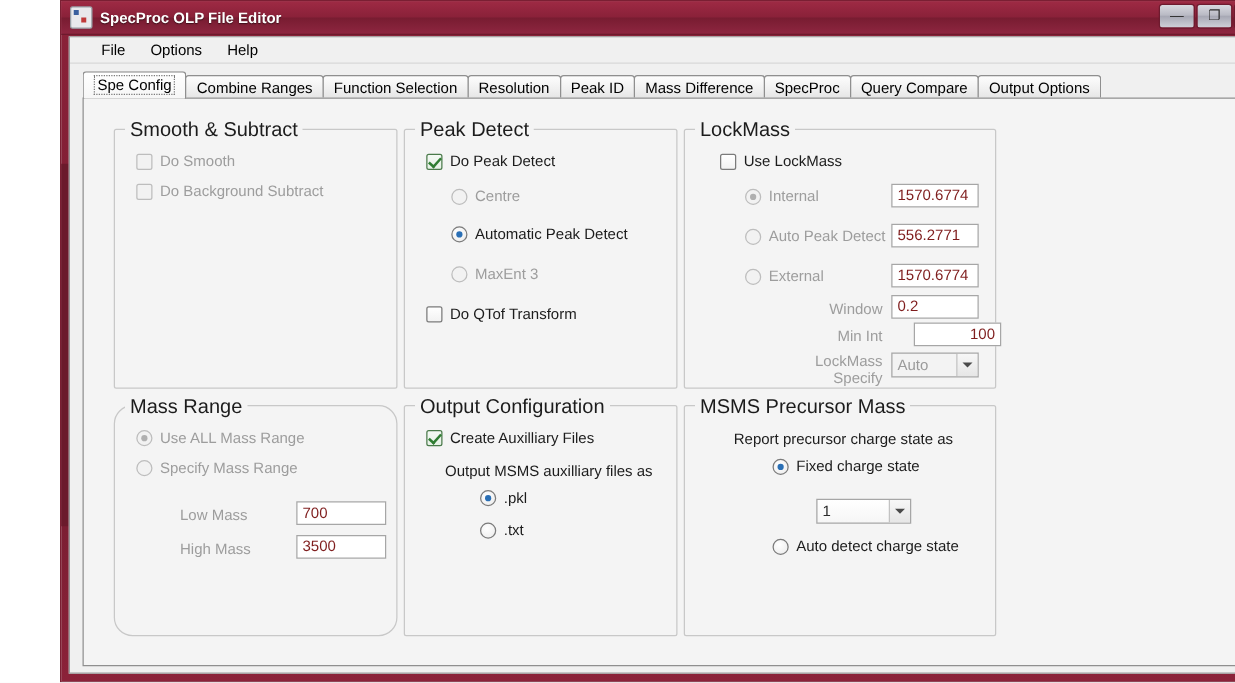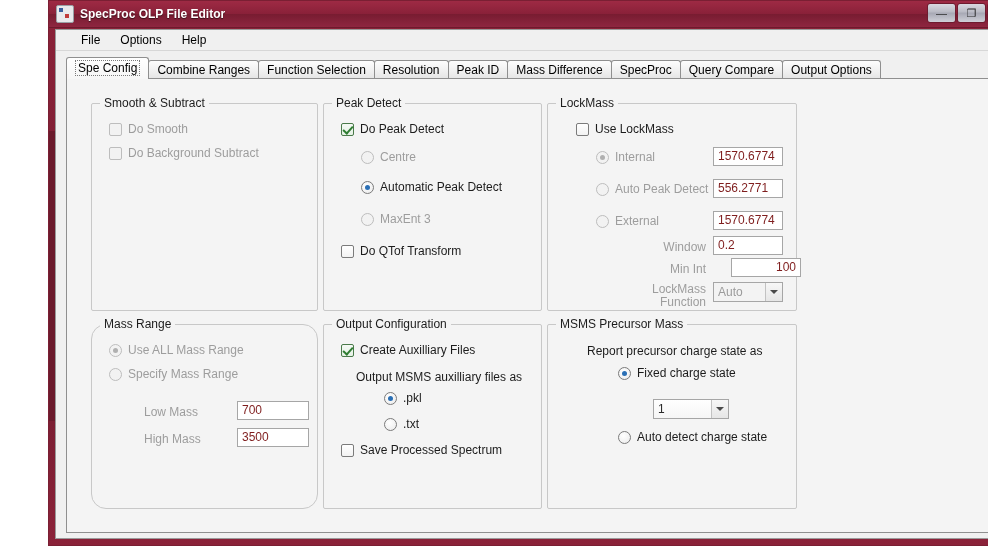--- a/index.html
+++ b/index.html
@@ -191,21 +191,21 @@
     border: 1px solid #c8c8c8;
     border-radius: 2px;
     background: transparent;
   }
   .group > .group-title {
     position: absolute;
     top: -8px;
     left: 8px;
     background: #f4f4f4;
     padding: 0 4px;
-    font-size: 12px;
+    font-size: 16px;
     color: #1c1c1c;
     white-space: nowrap;
   }
 
   
   .ctl {
     position: absolute;
     display: flex;
     align-items: center;
     gap: 6px;
@@ -470,21 +470,21 @@
           </div>
           <div class="textbox disabled" style="left:165px; top:107px; width:70px;">1570.6774</div>
 
           <div class="static right label-dim" style="left:60px; top:136px; width:98px;">Window</div>
           <div class="textbox disabled" style="left:165px; top:132px; width:70px;">0.2</div>
 
           <div class="static right label-dim" style="left:60px; top:158px; width:98px;">Min Int</div>
           <div class="textbox disabled" style="left:183px; top:154px; width:70px;text-align:right;">100</div>
 
           <div class="static right label-dim" style="left:60px; top:178px; width:98px;">LockMass</div>
-          <div class="static right label-dim" style="left:60px; top:191px; width:98px;">Function</div>
+          <div class="static right label-dim" style="left:60px; top:191px; width:98px;">Specify</div>
           <div class="combo disabled" style="left:165px; top:178px; width:70px;">
             <span>Auto</span>
             <span class="arrow"></span>
           </div>
         </div>
 
         <div class="group" style="left:24px; top:245px; width:227px; height:185px;border-radius:15px;">
           <div class="group-title">Mass Range</div>
           <div class="ctl" style="left:17px; top:18px;">
             <span class="radio disabled checked"></span>
@@ -507,24 +507,20 @@
             <span class="label-on">Create Auxilliary Files</span>
           </div>
           <div class="static label-on" style="left:32px; top:45px;">Output MSMS auxilliary files as</div>
           <div class="ctl" style="left:60px; top:66px;">
             <span class="radio checked"></span>
             <span class="label-on">.pkl</span>
           </div>
           <div class="ctl" style="left:60px; top:92px;">
             <span class="radio"></span>
             <span class="label-on">.txt</span>
-          </div>
-          <div class="ctl" style="left:17px; top:118px;">
-            <span class="checkbox"></span>
-            <span class="label-on">Save Processed Spectrum</span>
           </div>
         </div>
 
         <div class="group" style="left:480px; top:245px; width:250px; height:185px;">
           <div class="group-title">MSMS Precursor Mass</div>
           <div class="static label-on" style="left:39px; top:19px;">Report precursor charge state as</div>
           <div class="ctl" style="left:70px; top:41px;">
             <span class="radio checked"></span>
             <span class="label-on">Fixed charge state</span>
           </div>

